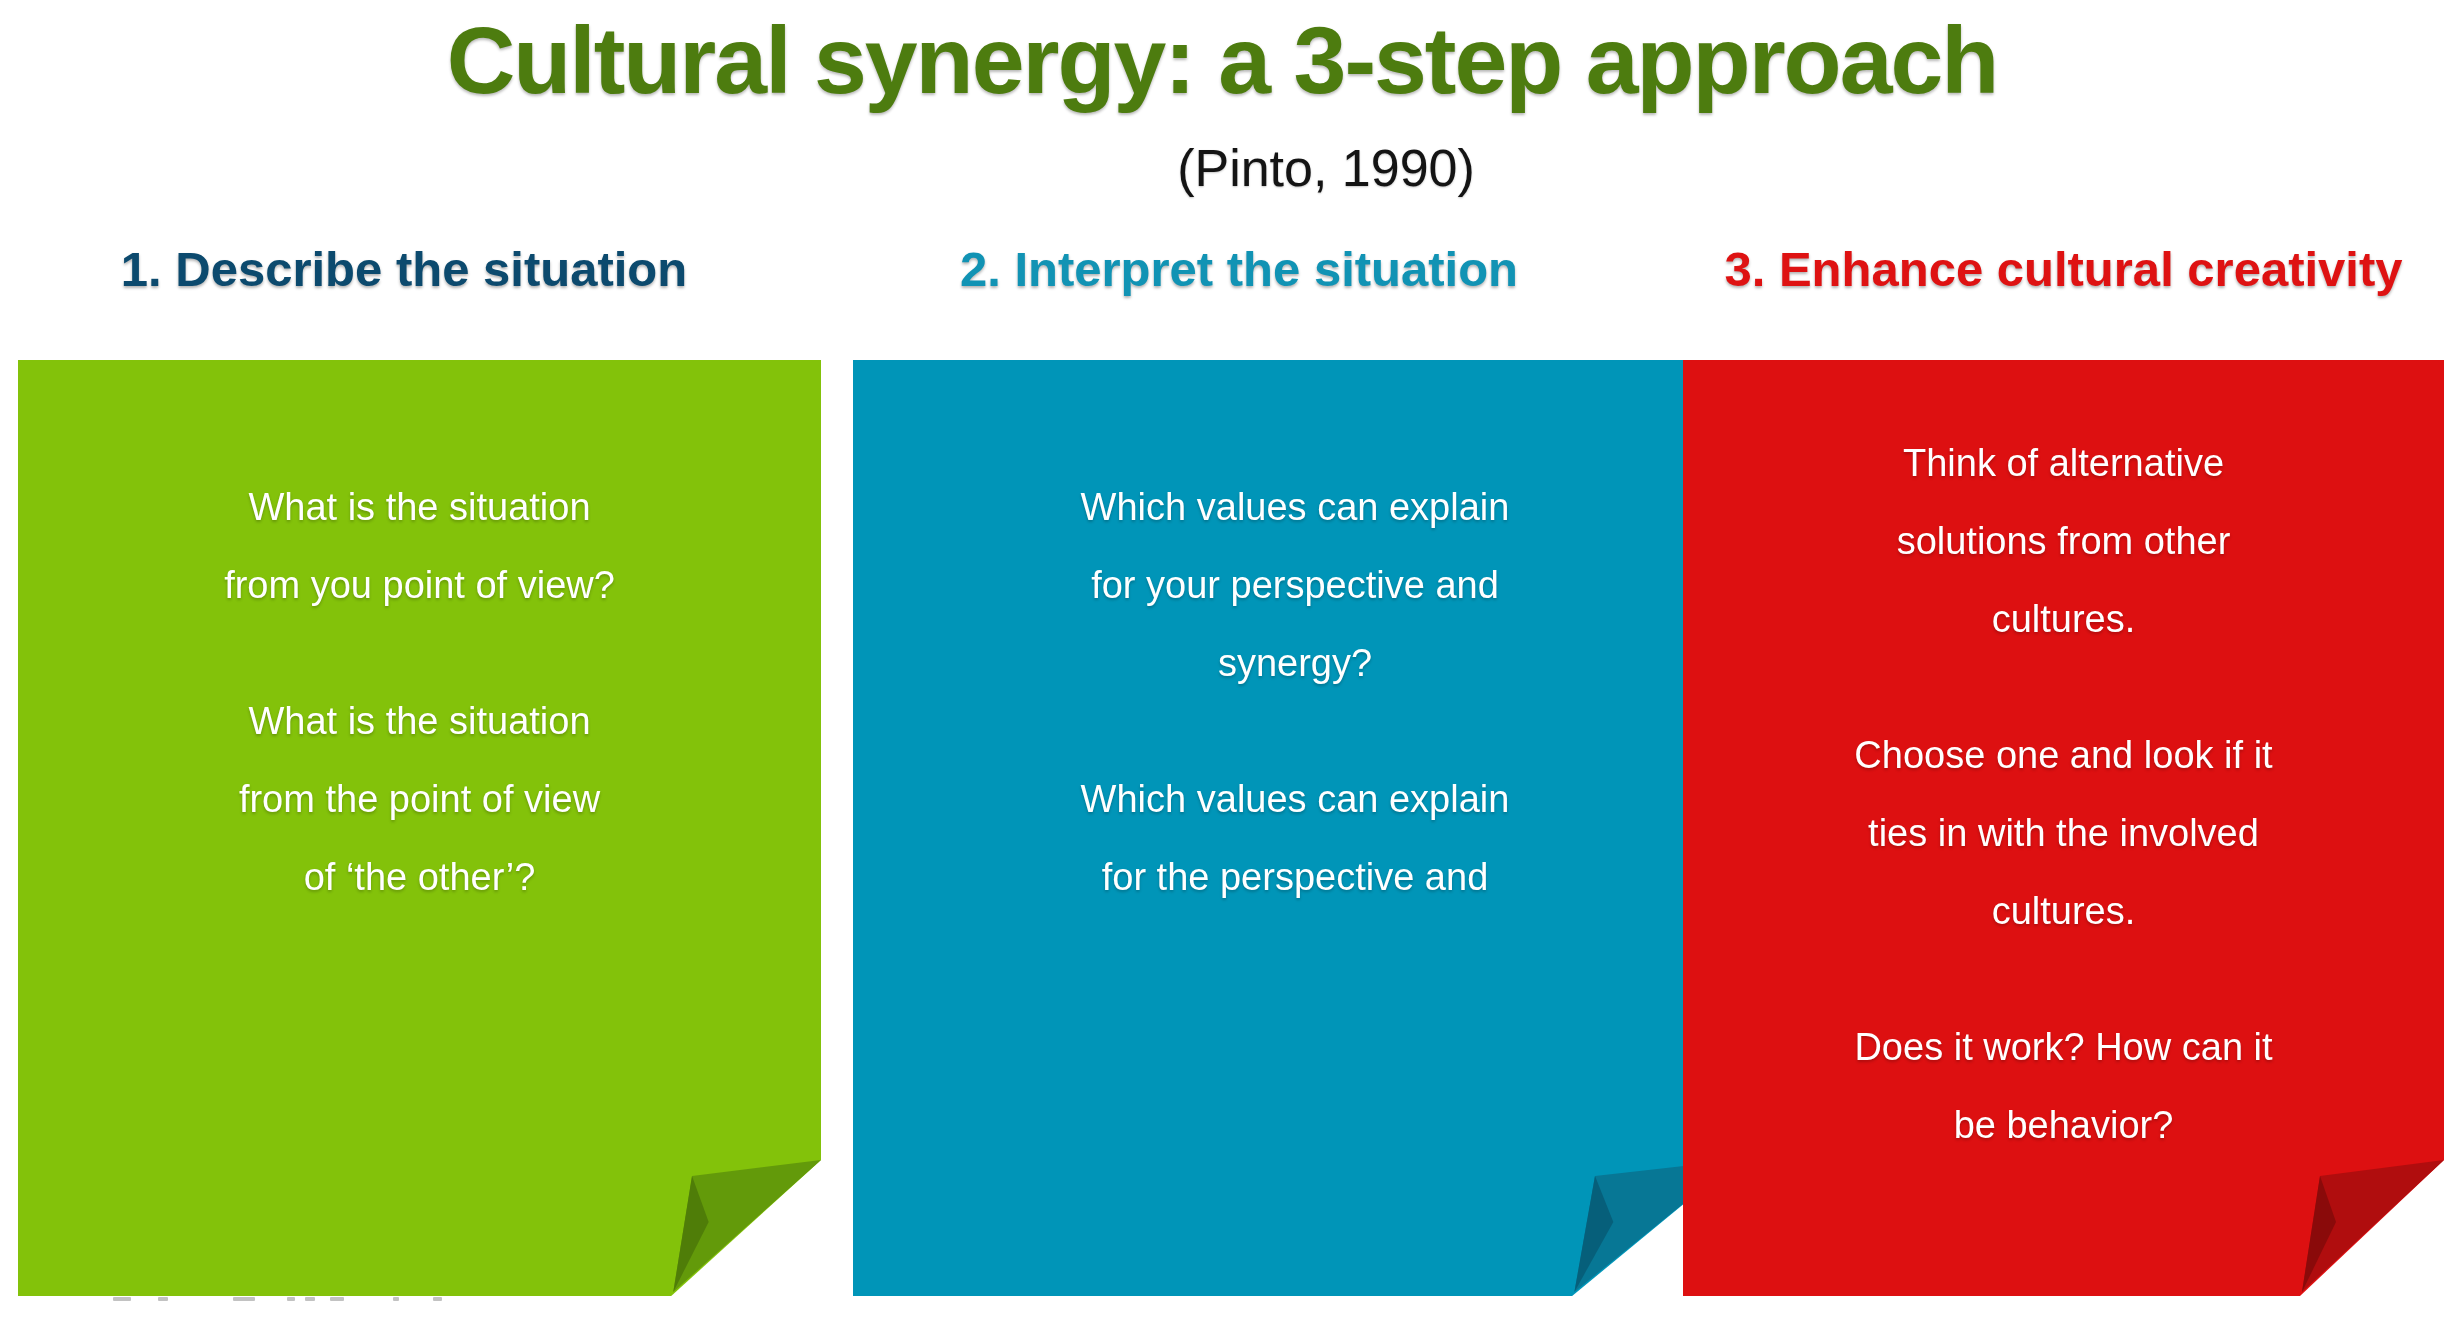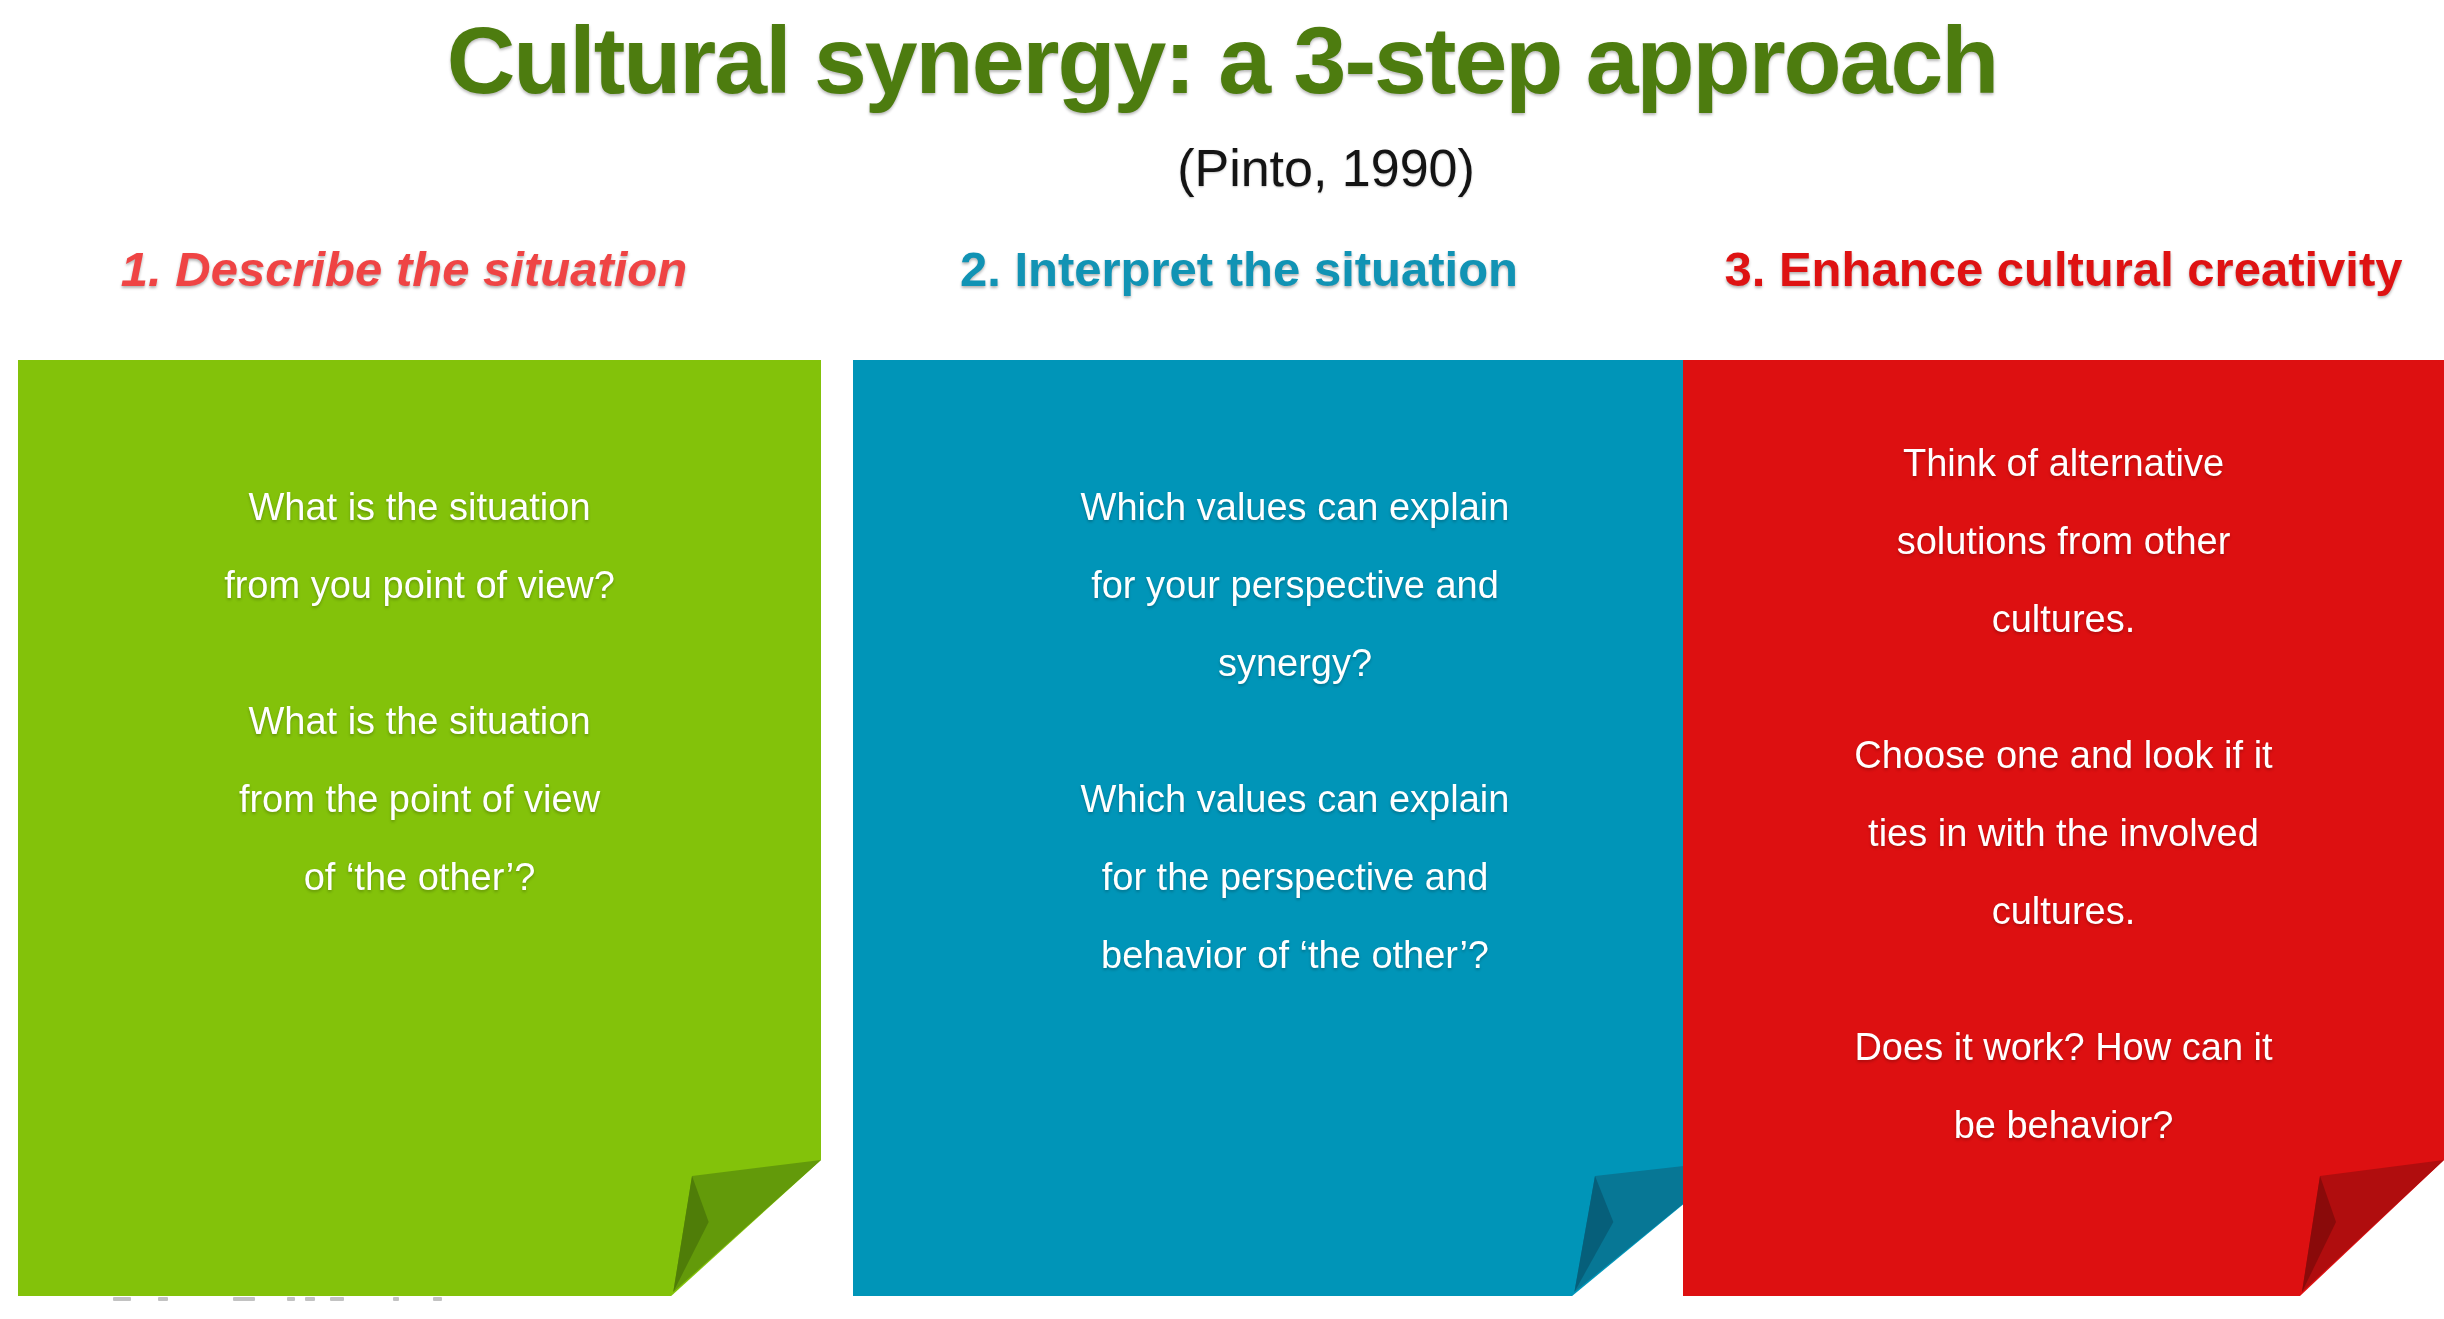--- a/index.html
+++ b/index.html
@@ -47,21 +47,21 @@
   .r7{left:393px;width:6px;}  .r8{left:433px;width:9px;}
 </style>
 </head>
 <body>
 
 <div class="stage">
 
   <div class="slide-title">Cultural synergy: a 3-step approach</div>
   <div class="slide-subtitle">(Pinto, 1990)</div>
 
-  <div class="col-heading heading-1" style="color: #ef4444; font-style: italic;">1. Describe the situation</div>
+  <div class="col-heading heading-1" style="color: #0c4a6e;">1. Describe the situation</div>
   <div class="col-heading heading-2" style="color: rgb(17, 147, 180);">2. Interpret the situation</div>
   <div class="col-heading heading-3" style="color: rgb(222, 18, 18);">3. Enhance cultural creativity</div>
 
   <div class="card card-1">
     <svg viewBox="0 0 772 936" preserveAspectRatio="none">
       <polygon points="0,0 772,0 772,800 628,936 0,936" fill="#83c20a"></polygon>
       <polygon points="648,816 772,800 630,932" fill="#639a0a"></polygon>
       <polygon points="648,816 664,862 630,932" fill="#4f7d08"></polygon>
     </svg>
     <div class="card-body">
@@ -85,21 +85,20 @@
     </svg>
     <div class="card-body">
       <div class="card-paragraph">
         <div class="card-line">Which values can explain</div>
         <div class="card-line">for your perspective and</div>
         <div class="card-line">synergy?</div>
       </div>
       <div class="card-paragraph">
         <div class="card-line">Which values can explain</div>
         <div class="card-line">for the perspective and</div>
-        <div class="card-line">behavior of ‘the other’?</div>
       </div>
     </div>
   </div>
 
   <div class="card card-3">
     <svg viewBox="0 0 761 936" preserveAspectRatio="none">
       <polygon points="0,0 761,0 761,800 617,936 0,936" fill="#dd1011"></polygon>
       <polygon points="637,816 761,800 619,932" fill="#b00d0e"></polygon>
       <polygon points="637,816 653,862 619,932" fill="#8a0a0a"></polygon>
     </svg>

